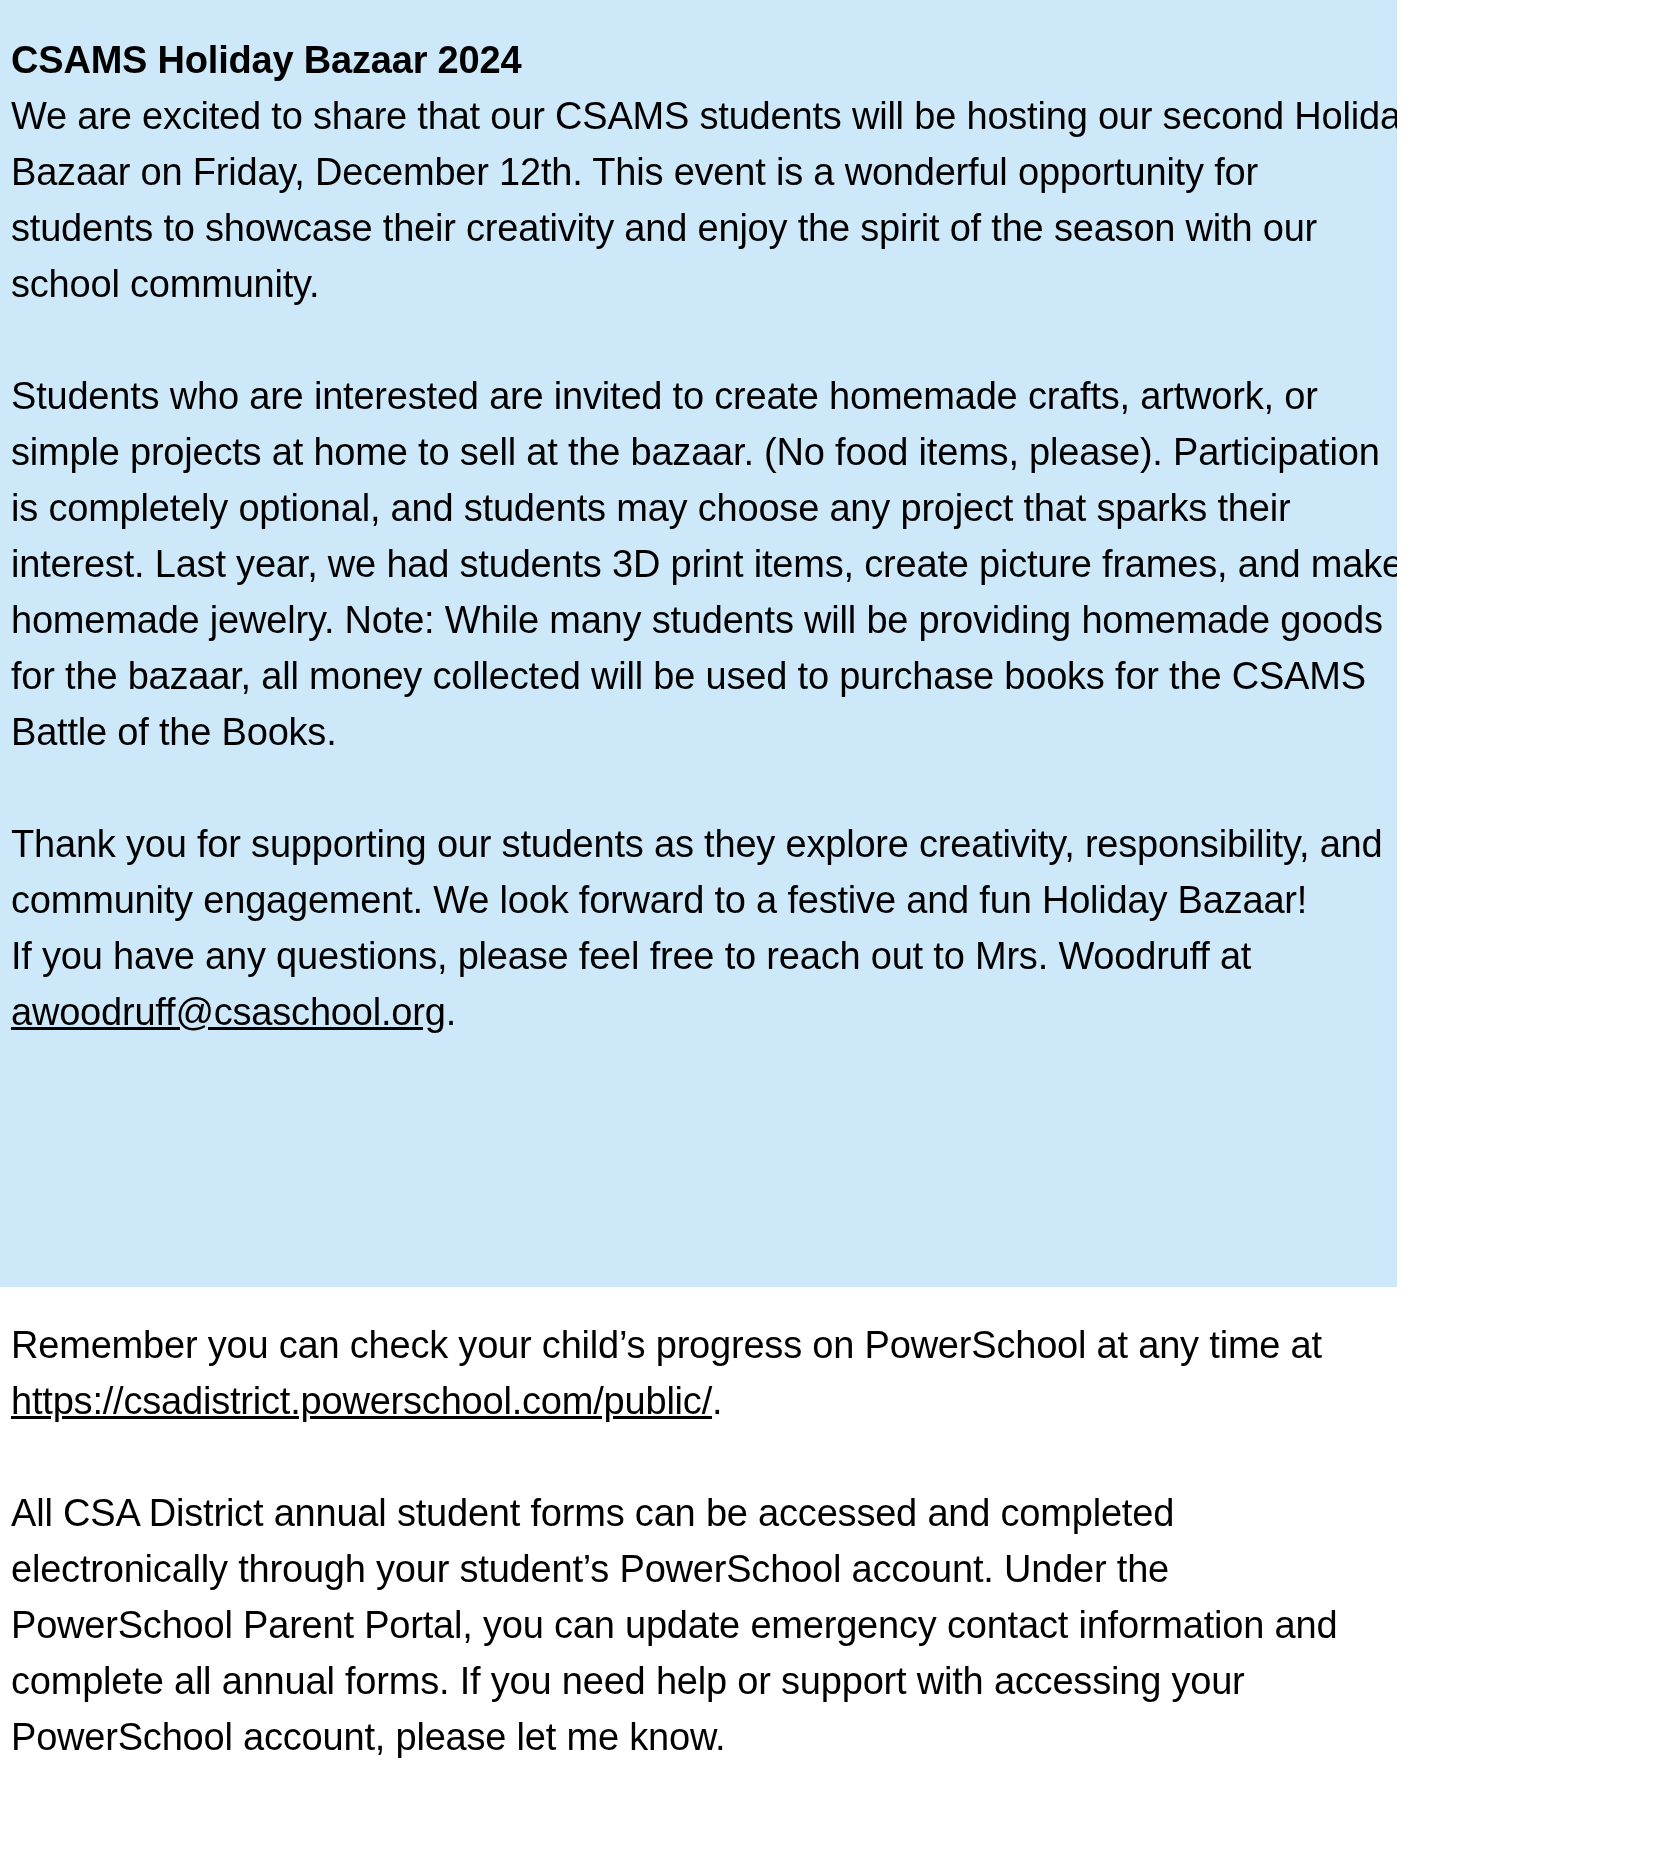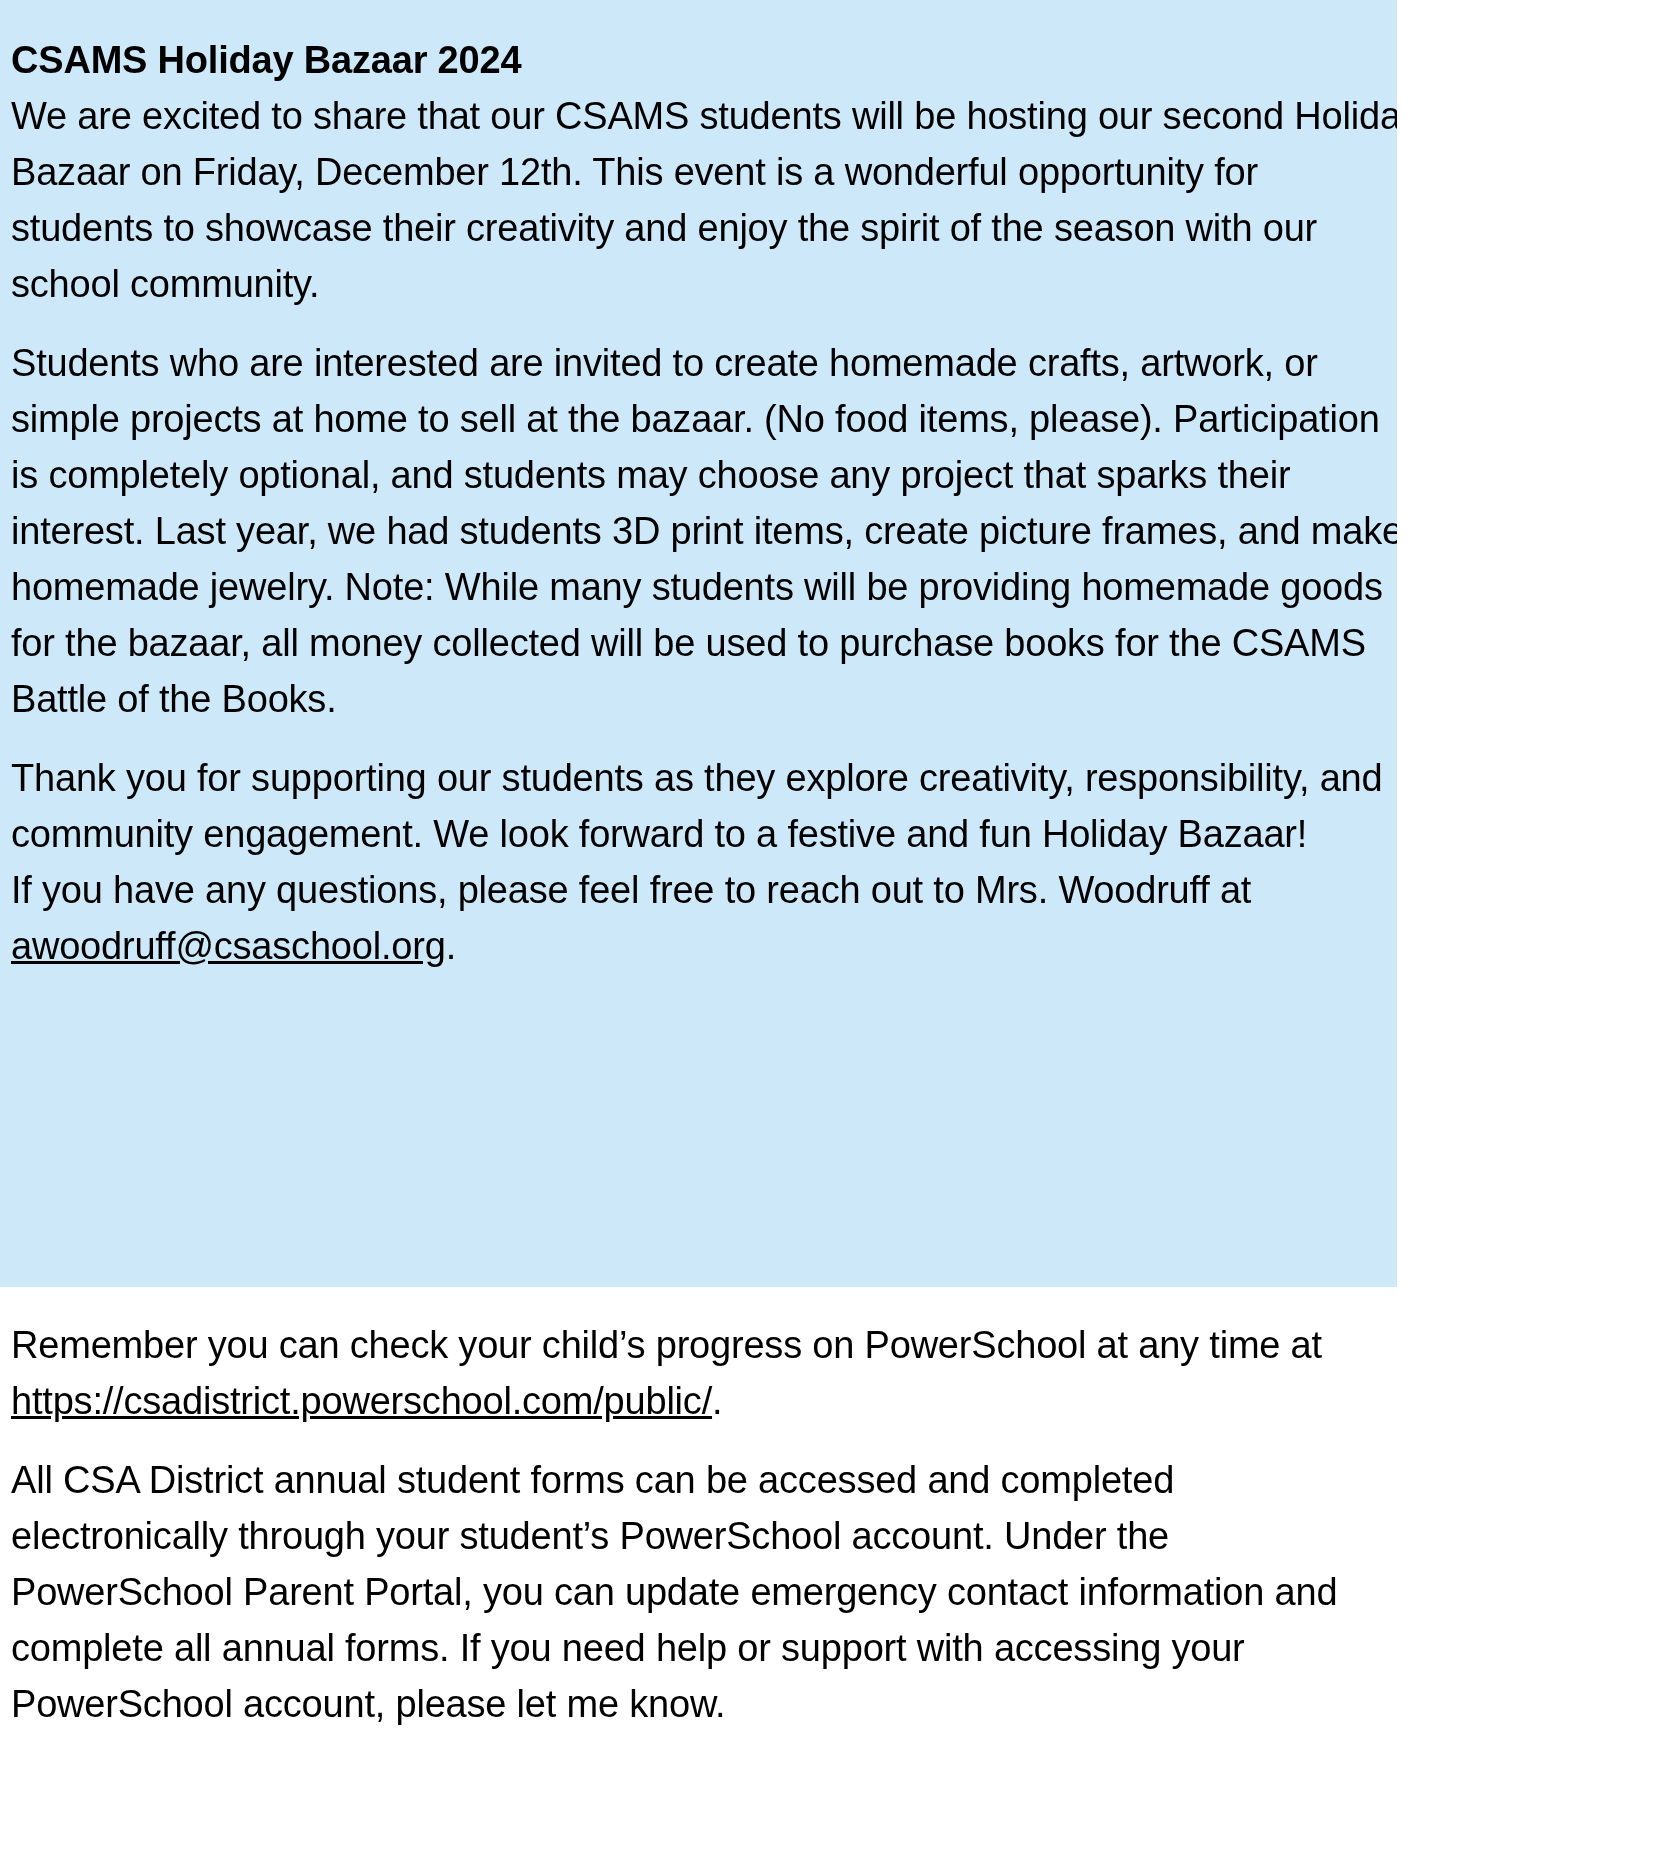--- a/index.html
+++ b/index.html
@@ -30,21 +30,21 @@
   }
   .para {
     margin: 0;
     font-size: 38px;
     line-height: 56px;
     letter-spacing: -0.2px;
     white-space: pre;
     font-weight: 400;
   }
   .para.gap-above {
-    margin-top: 23px;
+    margin-top: 56px;
   }
   .bold {
     font-weight: 700;
   }
   .para a, .inline-link {
     color: inherit;
     text-decoration: underline;
     cursor: pointer;
   }
 </style>

